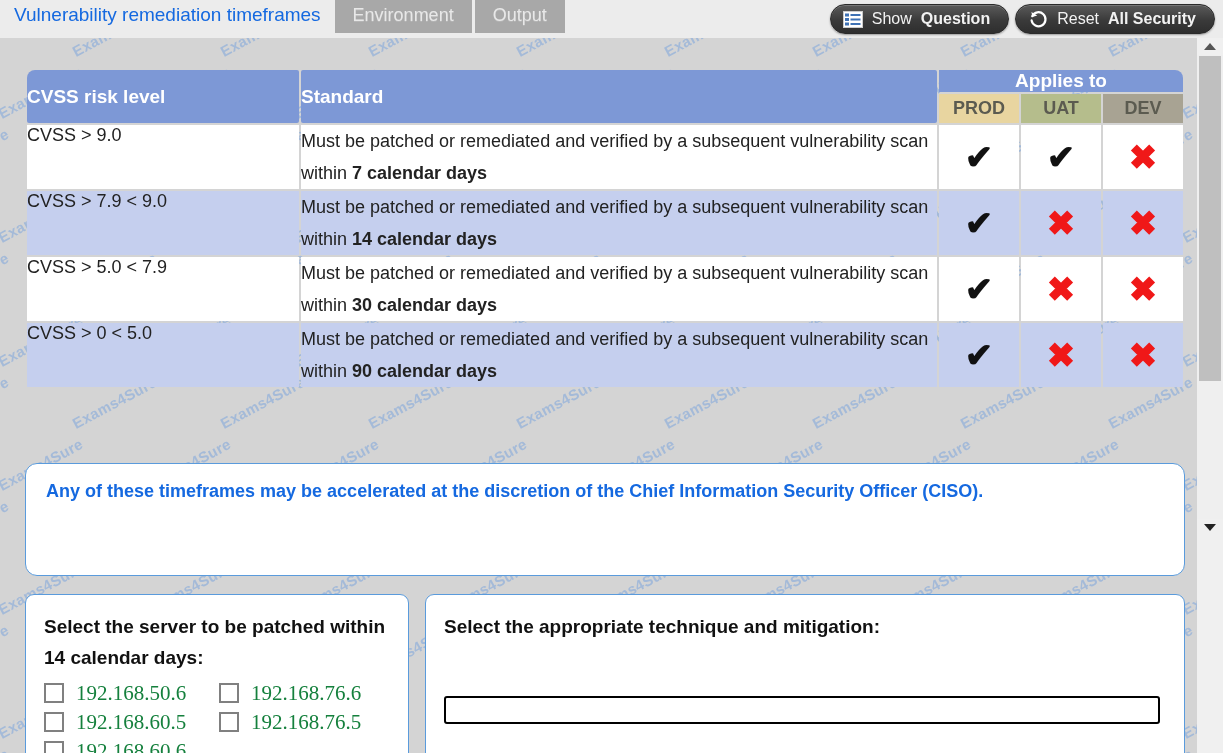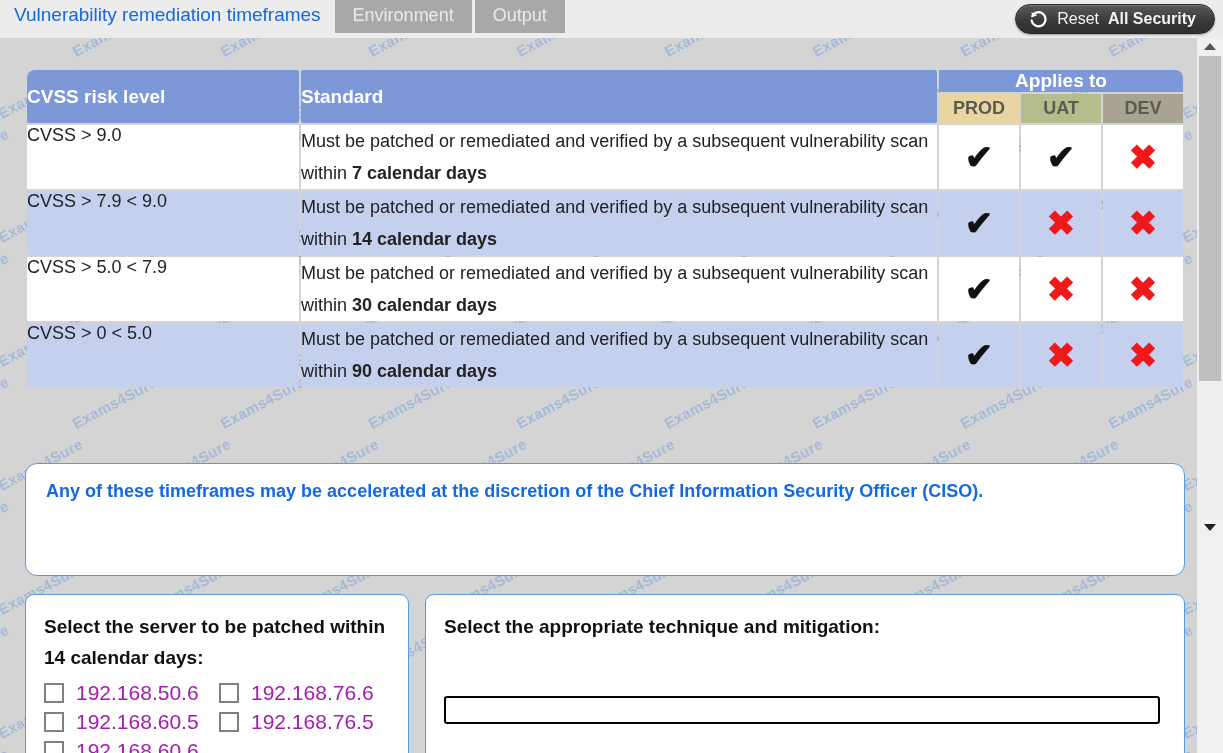--- a/index.html
+++ b/index.html
@@ -223,23 +223,23 @@
     row-gap: 7px;
   }
   .cb-row { display: flex; align-items: center; gap: 12px; cursor: pointer; }
   .cb-box {
     width: 20px; height: 20px;
     border: 2px solid #808080;
     background: #ffffff;
     flex: 0 0 auto;
   }
   .cb-label {
-    font-family: Liberation Sans, sans-serif;
+    font-family: Liberation Serif, serif;
     font-size: 21px;
-    color: #a21caf;
+    color: #15803d;
     line-height: 22px;
     text-align: center;
   }
 
   #technique-select {
     display: block;
     width: 716px;
     height: 28px;
     margin-top: 54px;
     border: 2px solid #000000;
@@ -294,20 +294,33 @@
 <body>
 
 <div id="topbar">
   <div id="topbar-left">
     <div class="tab-active">Vulnerability remediation timeframes</div>
     <div class="tab-disabled">Environment</div>
     <div class="tab-disabled">Output</div>
   </div>
 
   <div id="topbar-right">
+    <div class="pillbtn">
+      <svg class="ico" width="20" height="17" viewBox="0 0 20 17">
+        <rect x="0.5" y="0.5" width="19" height="16" fill="#ffffff" stroke="#cccccc"></rect>
+        <rect x="2" y="2.5" width="4" height="3" fill="#3f72b5"></rect>
+        <rect x="2" y="7" width="4" height="3" fill="#3f72b5"></rect>
+        <rect x="2" y="11.5" width="4" height="3" fill="#3f72b5"></rect>
+        <rect x="7.5" y="3" width="10" height="2" fill="#3f72b5"></rect>
+        <rect x="7.5" y="7.5" width="10" height="2" fill="#3f72b5"></rect>
+        <rect x="7.5" y="12" width="10" height="2" fill="#3f72b5"></rect>
+      </svg>
+      <span>Show </span>
+        <span class="lbl-bold">Question</span>
+    </div>
 
     <div class="pillbtn">
       <svg class="ico" width="20" height="20" viewBox="0 0 20 20">
         <path d="M4.2 7.2 A7 7 0 1 1 3.6 11.4" fill="none" stroke="#ffffff" stroke-width="2.2" stroke-linecap="round"></path>
         <path d="M3.4 3.0 L4.4 7.9 L9.2 6.6 Z" fill="#ffffff"></path>
       </svg>
       <span>Reset </span>
         <span class="lbl-bold">All Security</span>
     </div>
   </div>

